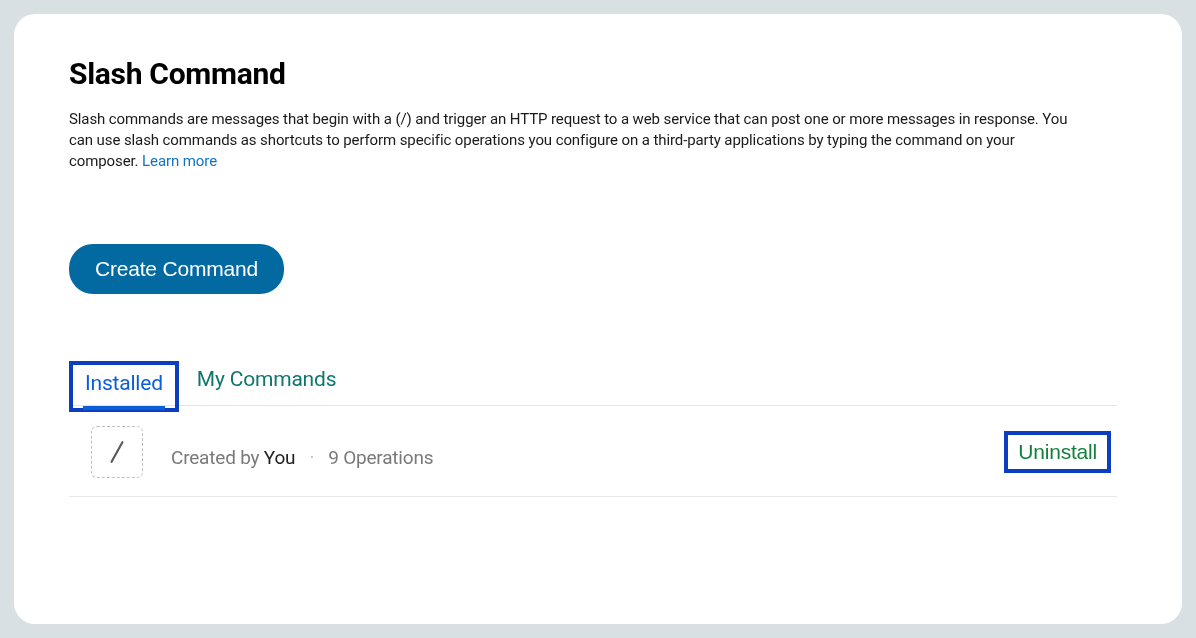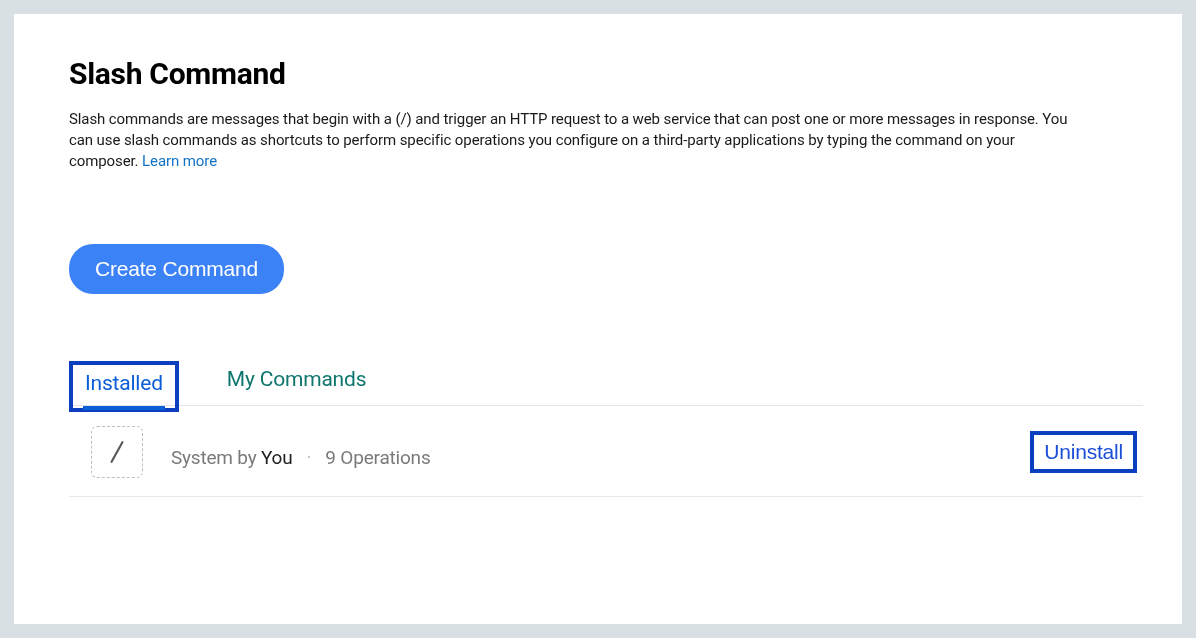--- a/index.html
+++ b/index.html
@@ -11,21 +11,22 @@
       font-family: -apple-system, BlinkMacSystemFont, "Segoe UI", Roboto, Helvetica, Arial, sans-serif;
       background: #d9e0e4;
       width: 1196px;
       height: 638px;
       padding: 14px;
     }
     .card {
       background: #fff;
       width: 100%;
       height: 100%;
-      padding: 42px 39px 30px 55px;
+      padding: 42px 65px 30px 55px;
+      border-radius: 21px;
     }
     .page-title {
       font-size: 30px;
       font-weight: 700;
       color: #000;
       letter-spacing: -0.3px;
       margin-bottom: 18px;
     }
     .page-desc {
       font-size: 15px;
@@ -34,34 +35,34 @@
       max-width: 1000px;
       font-weight: 400;
       letter-spacing: -0.1px;
     }
     .learn-more {
       color: #1173c7;
       cursor: pointer;
     }
     .create-btn {
       margin-top: 72px;
-      background: #3b82f6;
+      background: #0369a1;
       color: #fff;
       border: none;
       border-radius: 24px;
       padding: 13px 26px;
       font-size: 21px;
       font-weight: 400;
       cursor: pointer;
       letter-spacing: -0.2px;
     }
     .tabs {
       margin-top: 64px;
       display: flex;
-      gap: 46px;
+      gap: 16px;
       border-bottom: 1px solid #e4e4e4;
       padding-left: 0;
     }
     .tab {
       font-size: 21px;
       color: #0f766e;
       padding: 9px 2px 14px 2px;
       cursor: pointer;
       position: relative;
       letter-spacing: -0.2px;
@@ -149,21 +150,21 @@
       color: #bdbdbd;
     }
     .uninstall-wrap {
       border: 4px solid #0b3fbf;
       padding: 5px 10px;
       margin-right: 6px;
     }
     .uninstall-btn {
       background: none;
       border: none;
-      color: #1d4ed8;
+      color: #15803d;
       font-size: 21px;
       cursor: pointer;
       letter-spacing: -0.2px;
       padding: 0;
     }
   </style>
 </head>
 <body>
 
 <div class="card">
@@ -188,21 +189,21 @@
   <div class="list">
     <div class="list-row">
       <div class="icon-placeholder">
         <svg viewBox="0 0 24 24">
           <line x1="17" y1="3" x2="7" y2="21" stroke="#5a5a5a" stroke-width="2" stroke-linecap="round"></line>
         </svg>
       </div>
       <div class="row-main">
         <div class="row-meta">
           <span>
-            <span>System by</span>
+            <span>Created by</span>
             <span class="you">You</span>
           </span>
           <span class="dot-sep">·</span>
           <span>9 Operations</span>
         </div>
       </div>
       <span class="uninstall-wrap">
         <button class="uninstall-btn">Uninstall</button>
       </span>
     </div>

